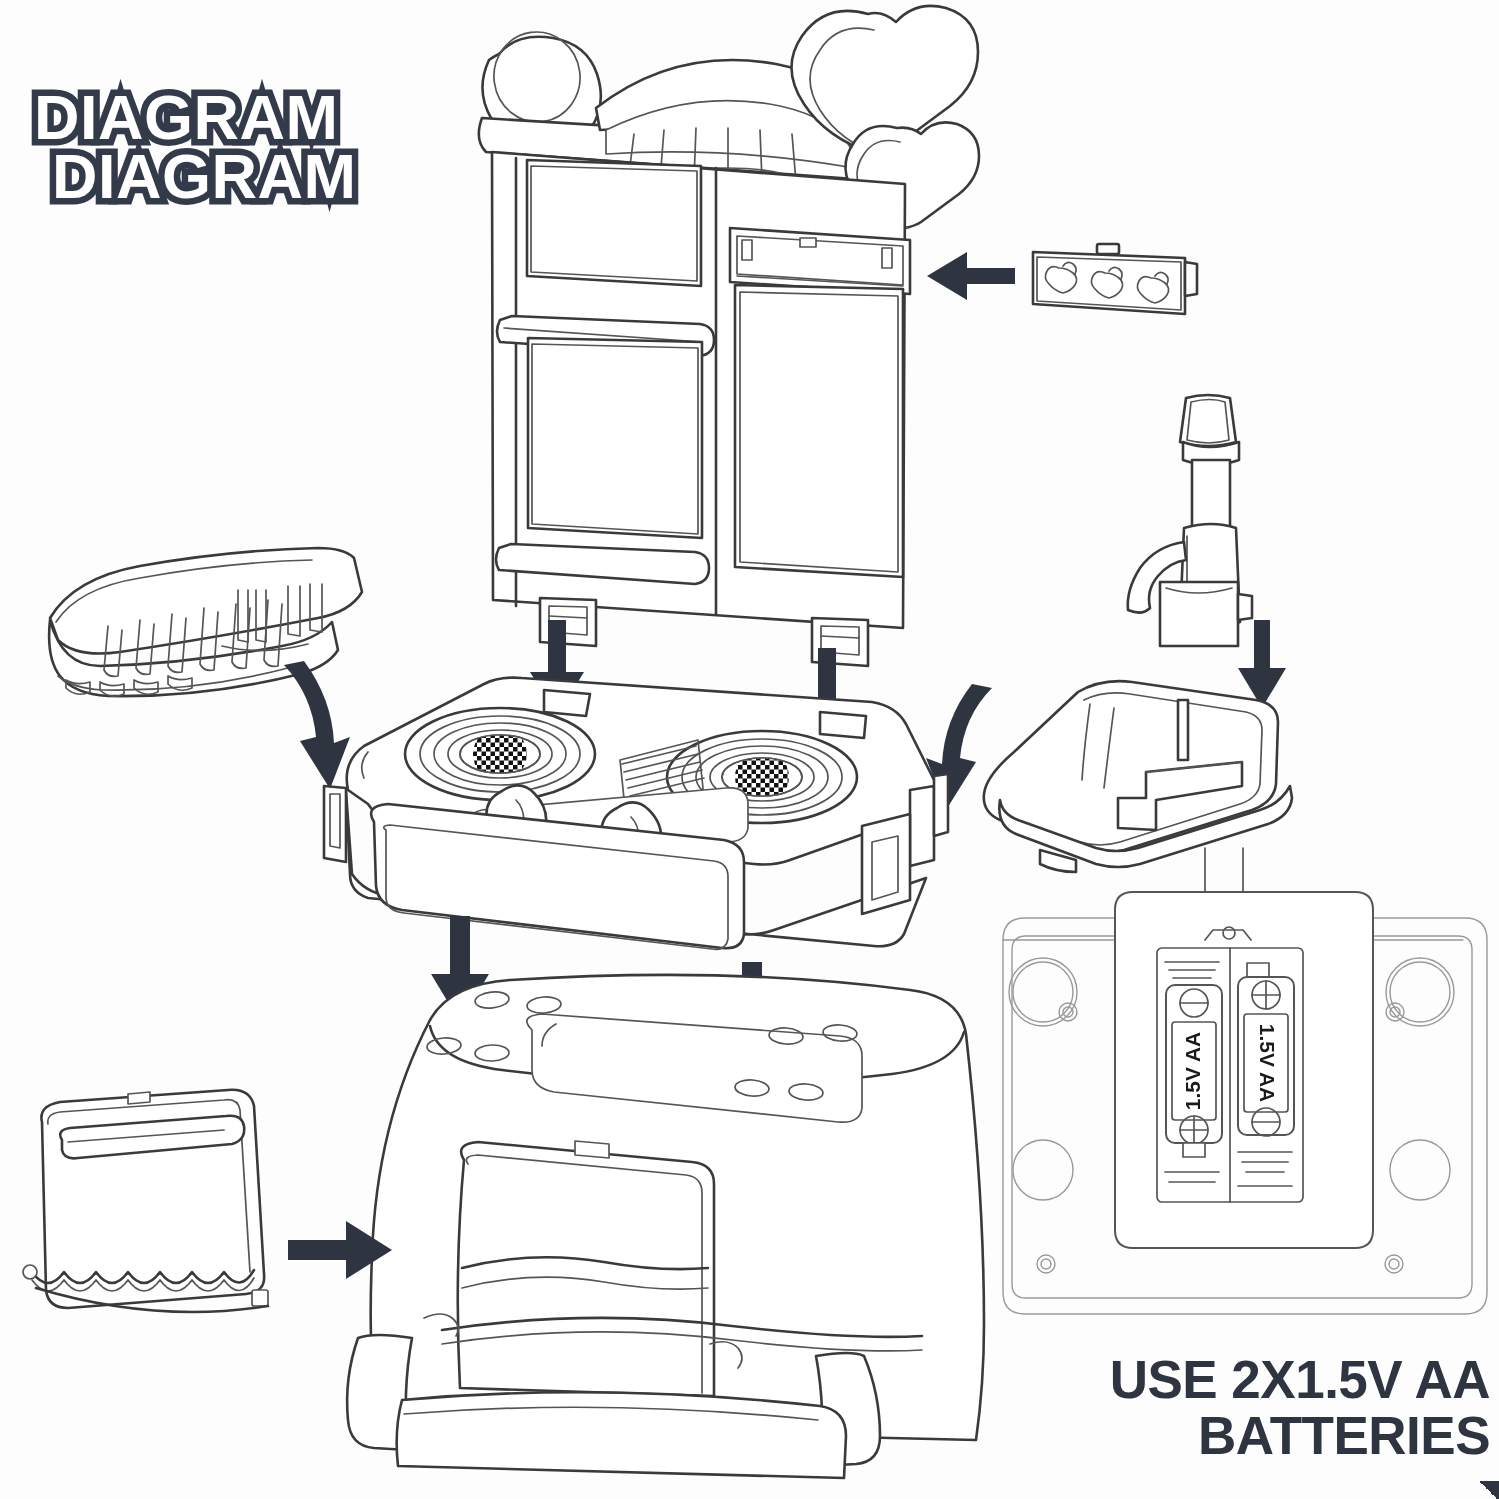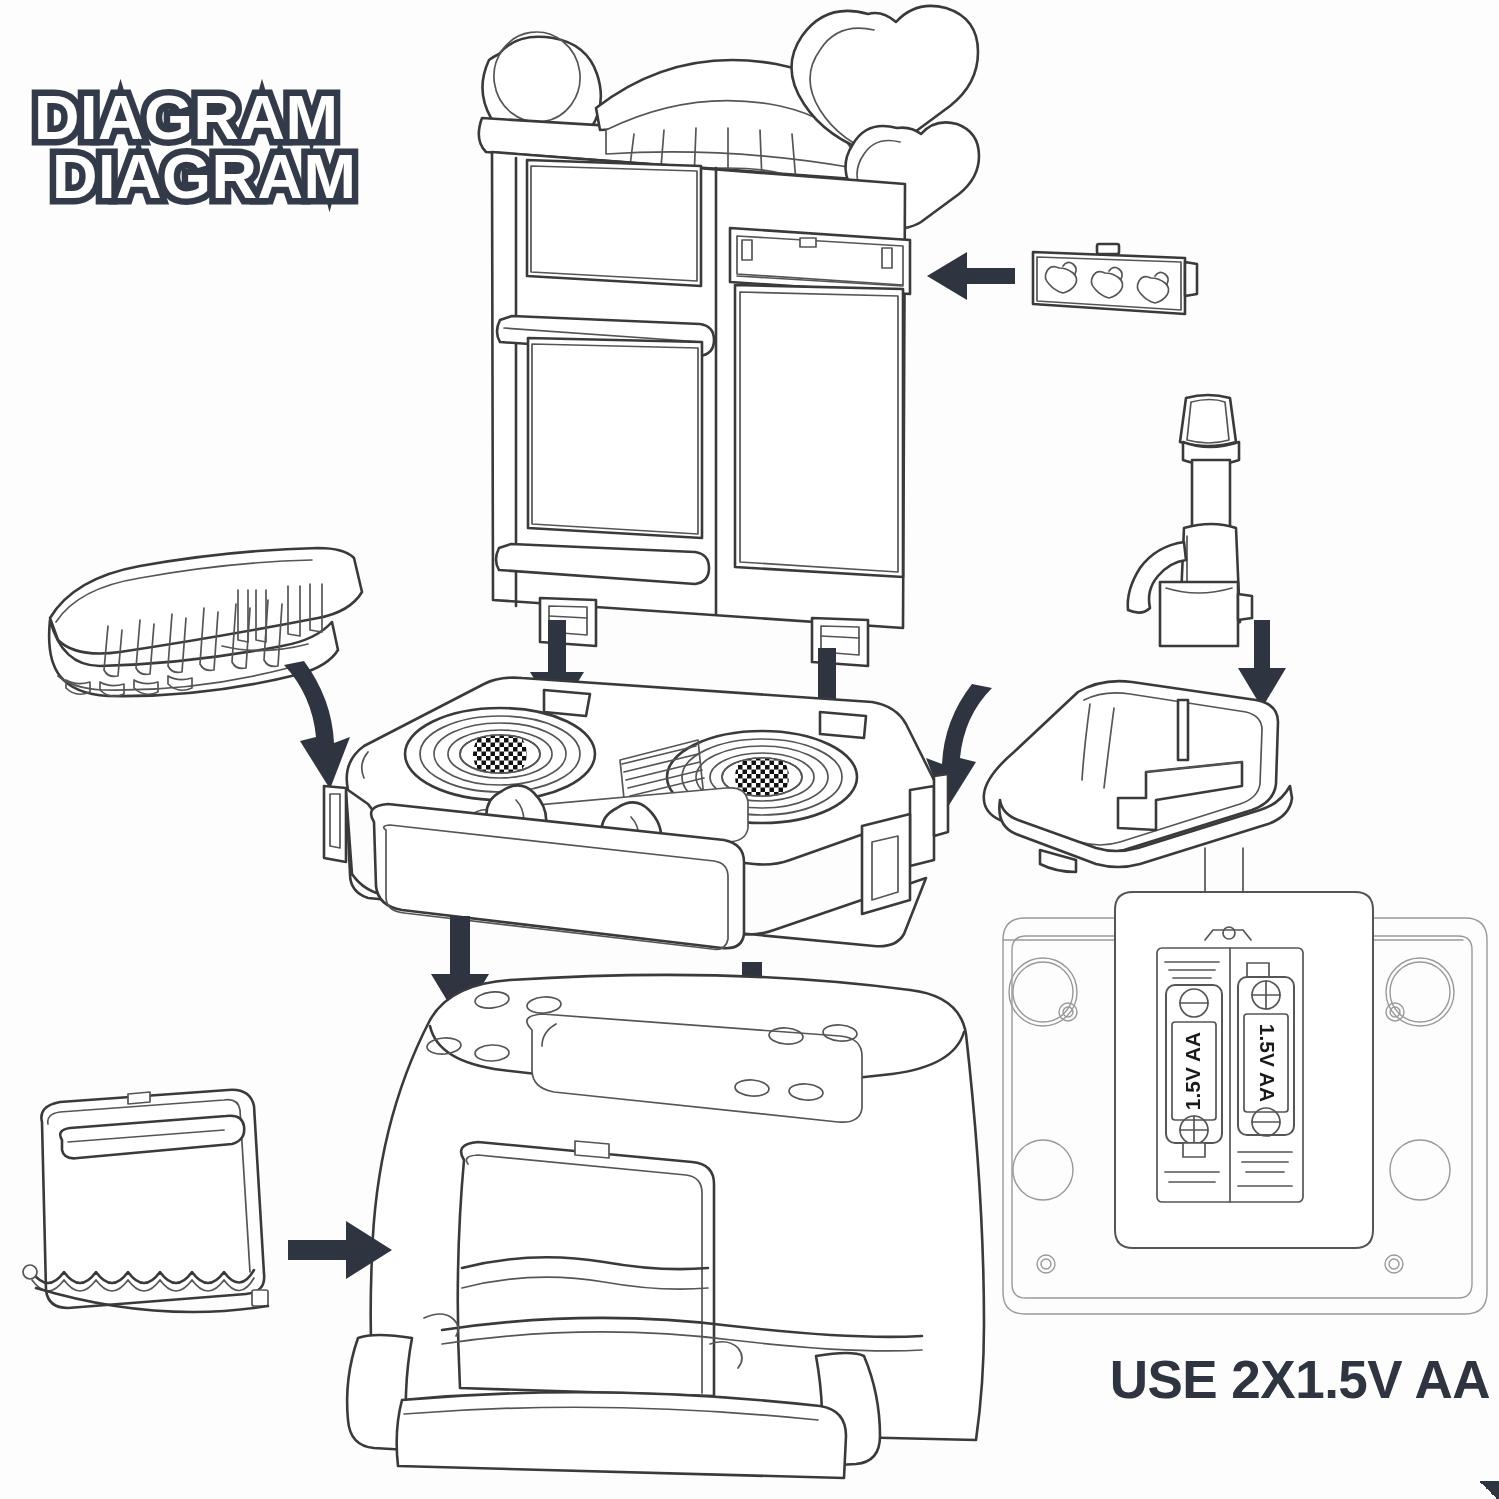--- a/index.html
+++ b/index.html
@@ -477,16 +477,17 @@
     </g>
   </svg>
 
   <div class="title-badge">
     <span class="title-line l1">DIAGRAM</span>
     <span class="title-line l2">DIAGRAM</span>
   </div>
 
   <div class="battery-caption">
     <span>USE 2X1.5V AA</span>
+    <span>BATTERIES</span>
   </div>
 
   <div class="corner-mark"></div>
 </div>
 
 </body></html>

